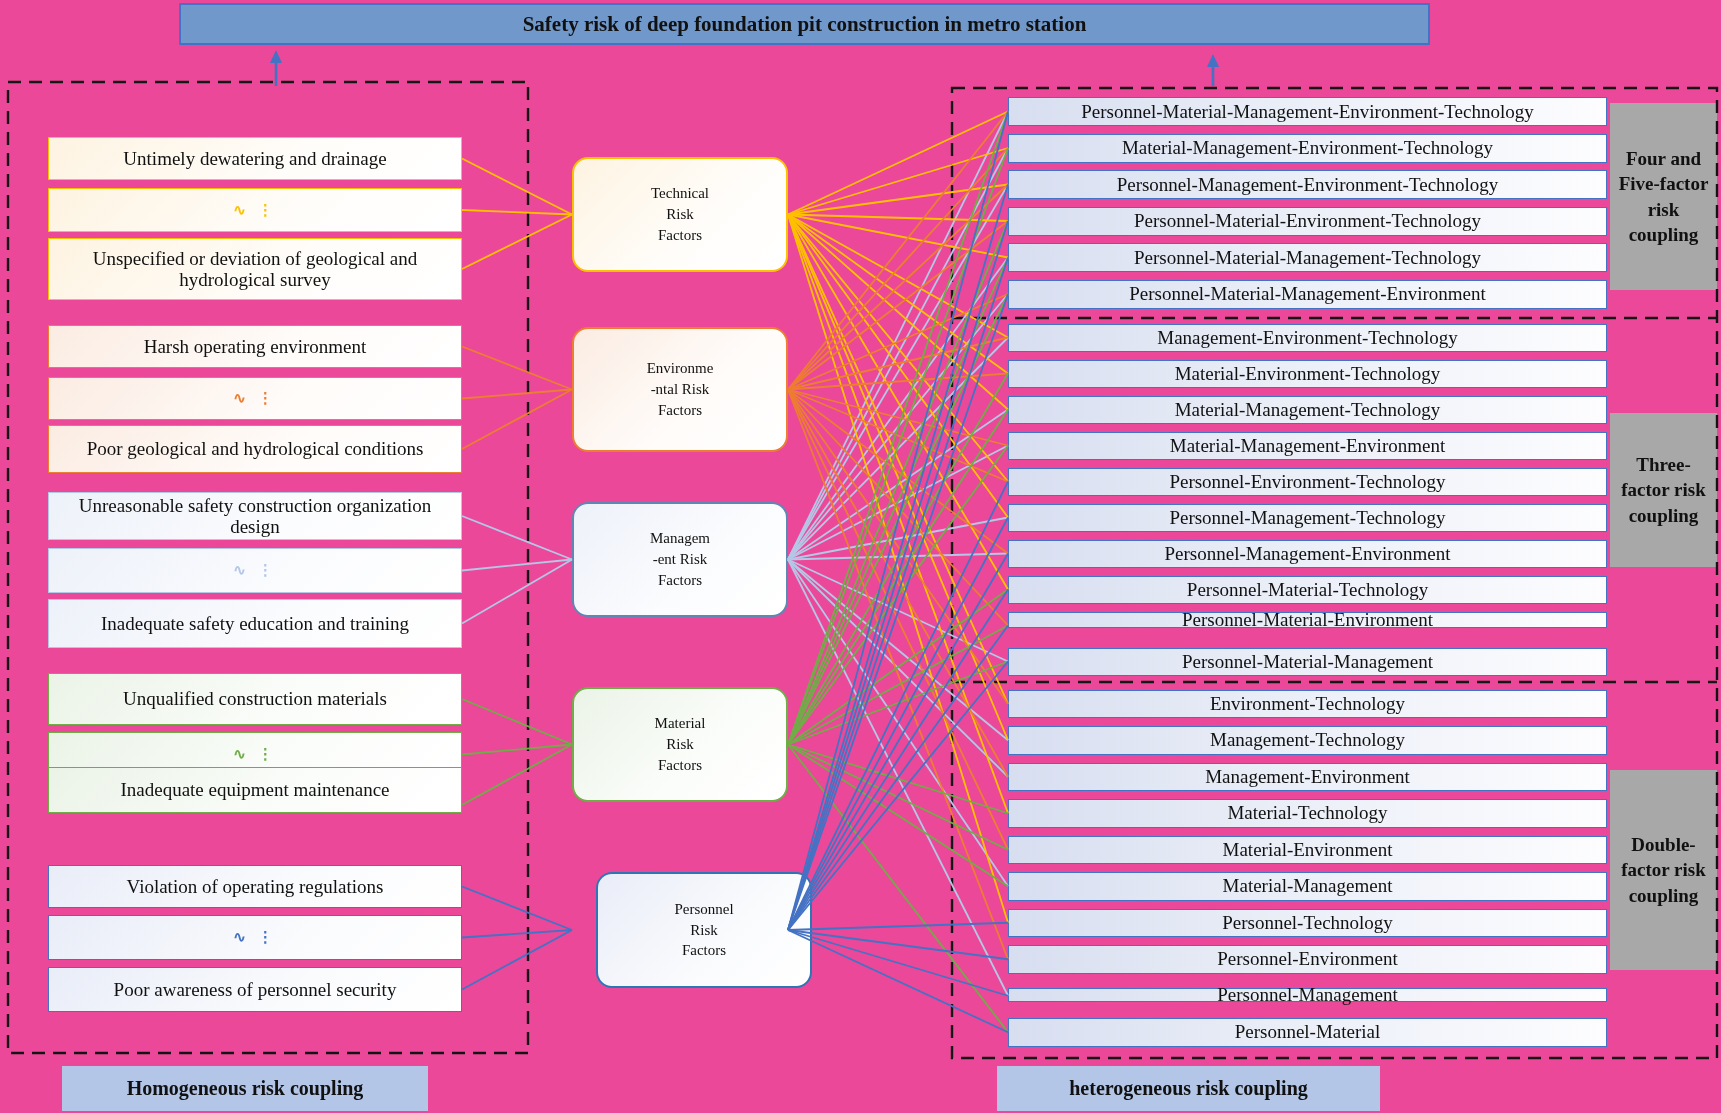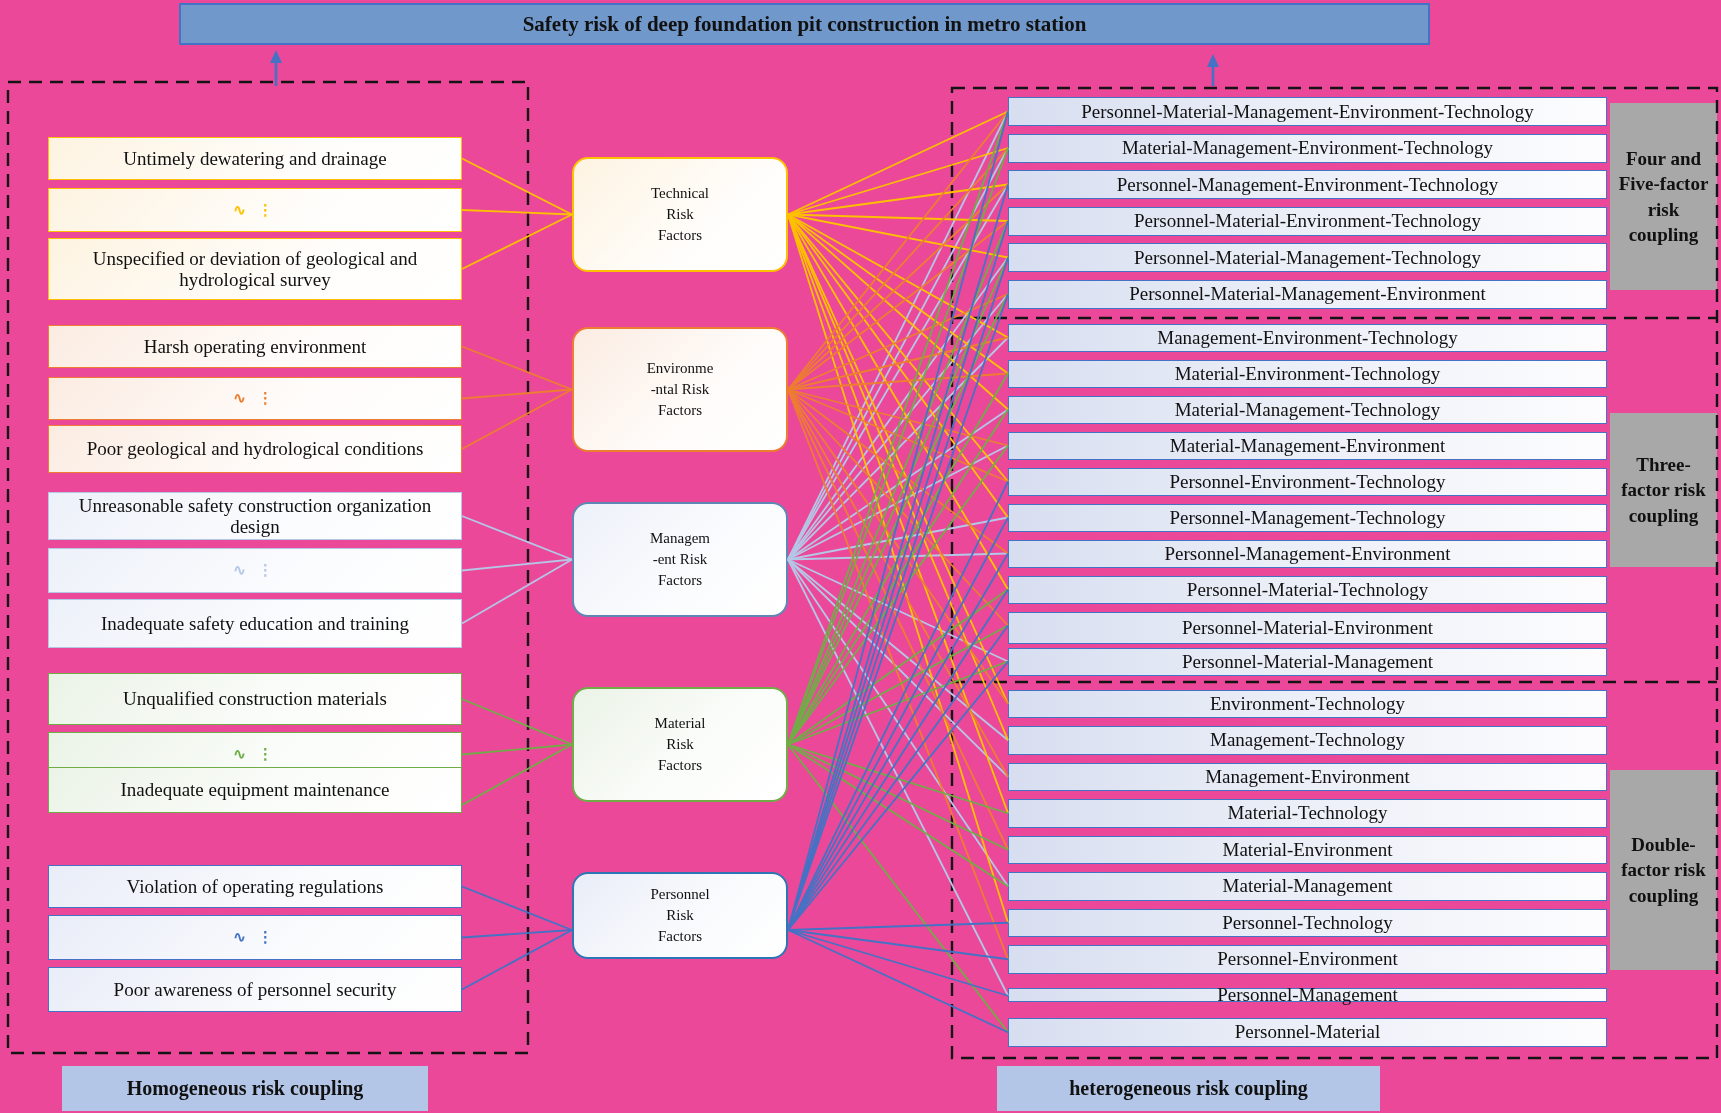--- a/index.html
+++ b/index.html
@@ -91,41 +91,41 @@
 Factors</div>
     <div class="abs factor center tint-environment" id="factor-environment" style="top: 327px; height: 125px; border-color: rgb(237, 125, 49);">Environme
 -ntal Risk
 Factors</div>
     <div class="abs factor center tint-management" id="factor-management" style="top: 502px; height: 115px; border-color: rgb(95, 135, 181);">Managem
 -ent Risk
 Factors</div>
     <div class="abs factor center tint-material" id="factor-material" style="top: 687px; height: 115px; border-color: rgb(112, 173, 71);">Material
 Risk
 Factors</div>
-    <div class="abs factor center tint-personnel" id="factor-personnel" style="top: 872px; height: 87px; border-color: rgb(46, 117, 182);">Personnel
+    <div class="abs factor center tint-personnel" id="factor-personnel" style="top: 872px; height: 116px; border-color: rgb(46, 117, 182); margin-left: 24px;">Personnel
 Risk
 Factors</div>
 
     <div class="abs panel" style="left:952px;top:88px;width:765px;height:970px;"></div>
     <div id="right-bars">
         <div class="abs bar center" style="top: 97px; height: 29px;">Personnel-Material-Management-Environment-Technology</div>
         <div class="abs bar center" style="top: 133.5px; height: 29px;">Material-Management-Environment-Technology</div>
         <div class="abs bar center" style="top: 170px; height: 29px;">Personnel-Management-Environment-Technology</div>
         <div class="abs bar center" style="top: 206.5px; height: 29px;">Personnel-Material-Environment-Technology</div>
         <div class="abs bar center" style="top: 243px; height: 29px;">Personnel-Material-Management-Technology</div>
         <div class="abs bar center" style="top: 279.5px; height: 29px;">Personnel-Material-Management-Environment</div>
         <div class="abs bar center" style="top: 323.5px; height: 28px;">Management-Environment-Technology</div>
         <div class="abs bar center" style="top: 359.5px; height: 28px;">Material-Environment-Technology</div>
         <div class="abs bar center" style="top: 395.5px; height: 28px;">Material-Management-Technology</div>
         <div class="abs bar center" style="top: 431.5px; height: 28px;">Material-Management-Environment</div>
         <div class="abs bar center" style="top: 467.5px; height: 28px;">Personnel-Environment-Technology</div>
         <div class="abs bar center" style="top: 503.5px; height: 28px;">Personnel-Management-Technology</div>
         <div class="abs bar center" style="top: 539.5px; height: 28px;">Personnel-Management-Environment</div>
         <div class="abs bar center" style="top: 575.5px; height: 28px;">Personnel-Material-Technology</div>
-        <div class="abs bar center" style="top: 611.5px; height: 32px;">Personnel-Material-Environment</div>
+        <div class="abs bar center" style="top: 611.5px; height: 16px;">Personnel-Material-Environment</div>
         <div class="abs bar center" style="top: 647.5px; height: 28px;">Personnel-Material-Management</div>
         <div class="abs bar center" style="top: 689.5px; height: 28.5px;">Environment-Technology</div>
         <div class="abs bar center" style="top: 726px; height: 28.5px;">Management-Technology</div>
         <div class="abs bar center" style="top: 762.5px; height: 28.5px;">Management-Environment</div>
         <div class="abs bar center" style="top: 799px; height: 28.5px;">Material-Technology</div>
         <div class="abs bar center" style="top: 835.5px; height: 28.5px;">Material-Environment</div>
         <div class="abs bar center" style="top: 872px; height: 28.5px;">Material-Management</div>
         <div class="abs bar center" style="top: 908.5px; height: 28.5px;">Personnel-Technology</div>
         <div class="abs bar center" style="top: 945px; height: 28.5px;">Personnel-Environment</div>
         <div class="abs bar center" style="top: 988px; height: 14px;">Personnel-Management</div>

